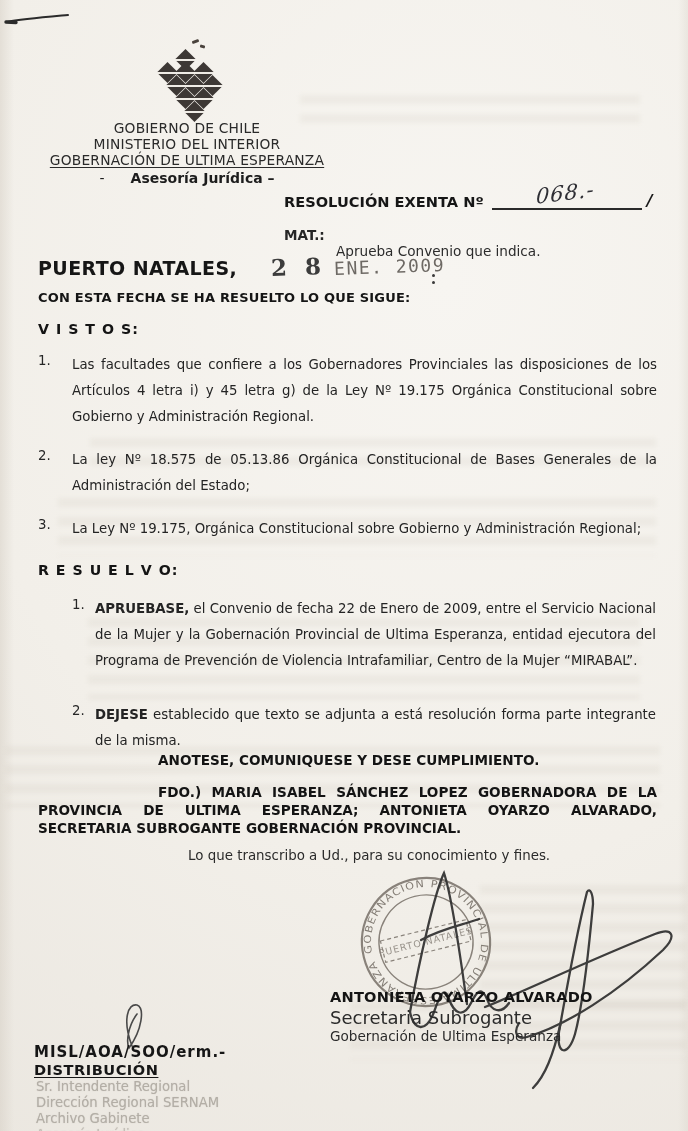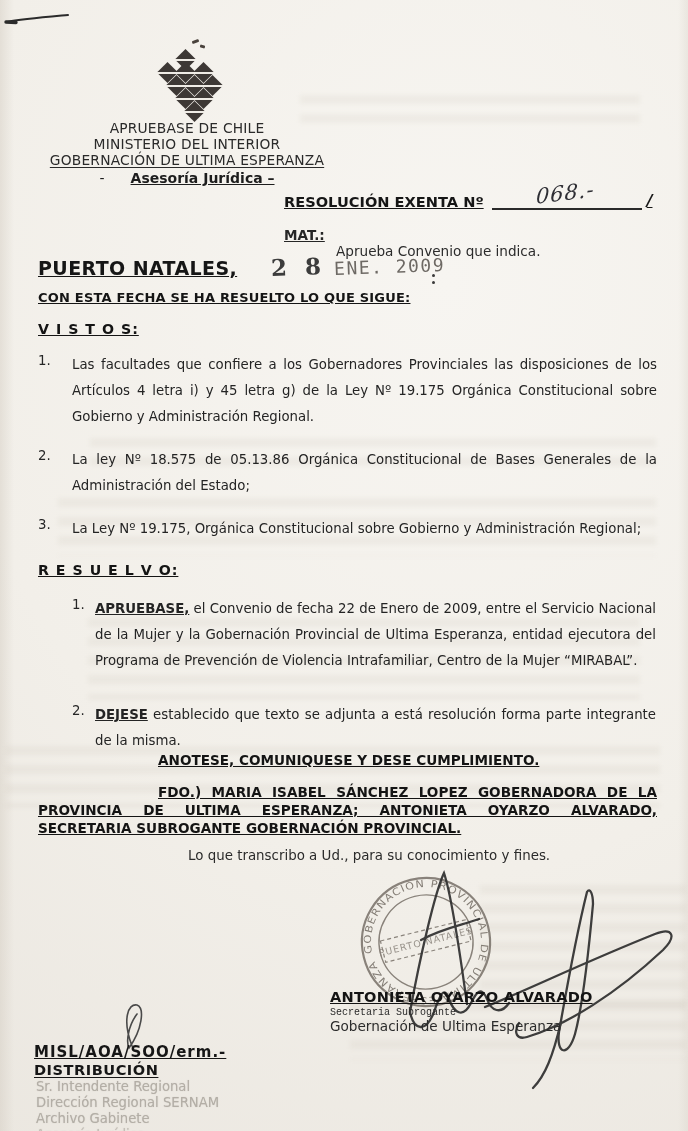--- a/index.html
+++ b/index.html
@@ -6,21 +6,21 @@
   body{width:688px;height:1131px;font-family:"DejaVu Sans",sans-serif;}
   .page{
     position:relative;width:688px;height:1131px;overflow:hidden;
     background:
       linear-gradient(90deg, rgba(210,203,192,.45) 0px, rgba(210,203,192,0) 14px),
       linear-gradient(270deg, rgba(215,209,199,.35) 0px, rgba(215,209,199,0) 10px),
       radial-gradient(130% 95% at 65% 25%, #f7f5f1 0%, #f2efe9 55%, #eae6df 100%);
     color:#262626;
   }
   .abs{position:absolute;}
-  .b{font-weight:bold;text-decoration:underline;}
+  .b{font-weight:bold;}
   
   .bleed{
     position:absolute;opacity:.5;filter:blur(2.2px);pointer-events:none;
     background:repeating-linear-gradient(180deg, rgba(176,166,150,.20) 0 9px, rgba(0,0,0,0) 9px 19px);
   }
   
   .header{left:28px;top:52px;width:318px;text-align:center;}
   .logo{position:relative;width:90px;height:64px;margin:0 auto 4px auto;}
   .dm{position:absolute;width:15px;height:15px;transform:rotate(45deg);
       background:linear-gradient(315deg,#3d3835 44%,#efece6 44% 53%,#3d3835 53%);}
@@ -59,21 +59,21 @@
   
   .anotese{left:158px;top:752px;font-size:13.6px;color:#141414;}
   .fdo{left:38px;top:783px;width:619px;font-size:13.6px;line-height:18px;text-align:justify;
        text-indent:120px;color:#141414;}
   .transcribo{left:188px;top:848px;font-size:13.4px;color:#2b2b2b;}
   
   .stamp-svg{left:352px;top:868px;transform:rotate(-14deg);opacity:.88;}
   .sig-svg{left:325px;top:862px;}
   .name-block{left:330px;top:988px;width:270px;}
   .sig-name{font-size:14.6px;color:#141414;letter-spacing:.2px;}
-  .sig-title{font-size:10px;color:#2b2b2b;margin-top:2px;font-family:Liberation Mono, monospace;}
+  .sig-title{font-size:18px;color:#2b2b2b;margin-top:2px;}
   .sig-org{font-size:13.6px;color:#2b2b2b;}
   
   .initials-svg{left:112px;top:998px;}
   .file-initials{left:34px;top:1043px;font-size:15px;letter-spacing:1px;color:#161616;}
   .dist-title{left:34px;top:1061px;font-size:14.6px;letter-spacing:.5px;color:#161616;
       text-decoration:underline;text-underline-offset:2px;}
   .dist-list{left:36px;top:1079px;font-size:13.2px;line-height:15.4px;color:#b3aea6;
       text-shadow:0 0 1px rgba(179,174,166,.6);}
   .dist-list .di{margin-bottom:0.5px;}
   .dist-list .di:last-child{color:#c4bfb7;}
@@ -107,21 +107,21 @@
       <div class="dm" style="left:18px;top:13px;"></div>
         <div class="dm" style="left:36px;top:13px;"></div>
         <div class="dm" style="left:54px;top:13px;"></div>
       <div class="dm" style="left:27px;top:26px;"></div>
         <div class="dm" style="left:45px;top:26px;"></div>
         <div class="dm" style="left:63px;top:26px;"></div>
       <div class="dm" style="left:36px;top:39px;"></div>
         <div class="dm" style="left:54px;top:39px;"></div>
       <div class="dm" style="left:45px;top:52px;"></div>
     </div>
-    <div class="h-line">APRUEBASE DE CHILE</div>
+    <div class="h-line">GOBIERNO DE CHILE</div>
     <div class="h-line">MINISTERIO DEL INTERIOR</div>
     <div class="h-line h-underline">GOBERNACIÓN DE ULTIMA ESPERANZA</div>
     <div class="h-unit">
       <span>-</span>
       <span class="b">Asesoría Jurídica –</span>
     </div>
   </div>
 
   <div class="abs res-line">
     <span class="b">RESOLUCIÓN EXENTA Nº</span>

